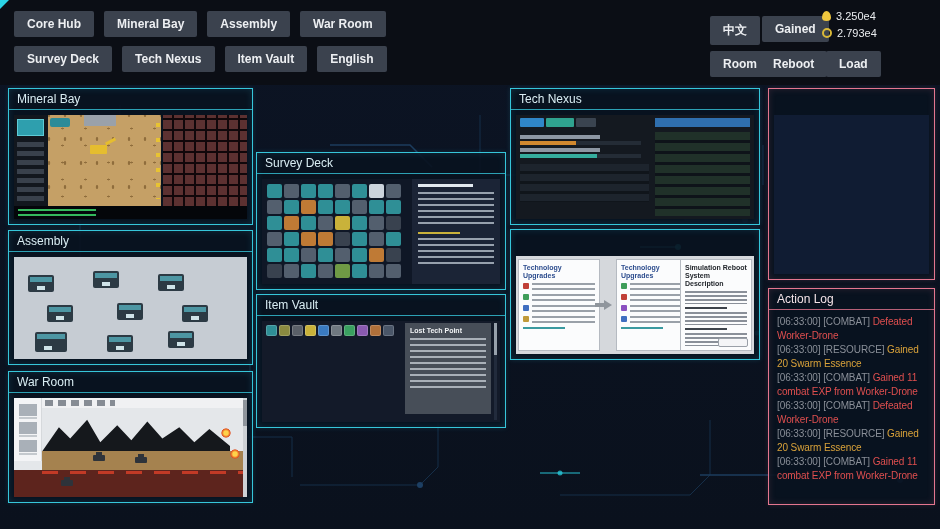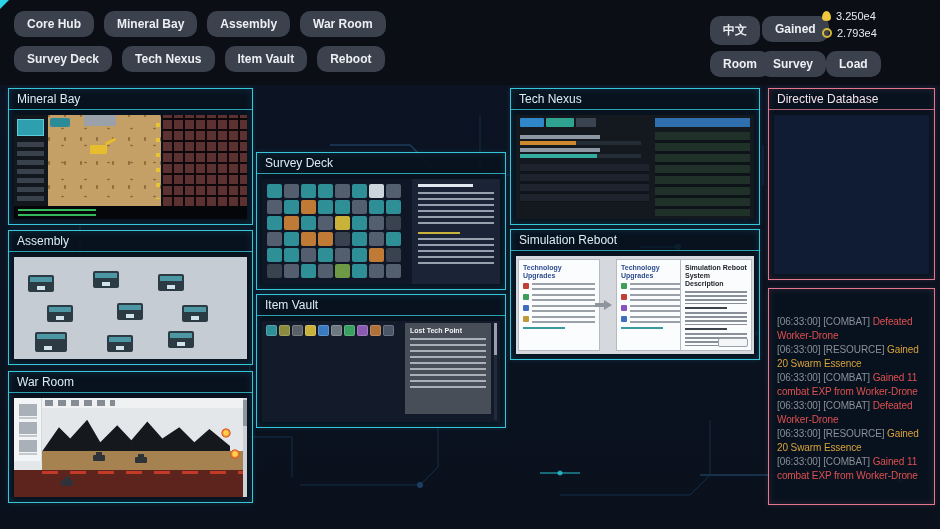--- a/index.html
+++ b/index.html
@@ -6,21 +6,21 @@
   html,body{width:940px;height:529px;overflow:hidden}
   body{background:#070b12;font-family:"Liberation Sans",sans-serif;position:relative}
   .app{position:absolute;inset:0;background:linear-gradient(#0c1424,#0a111d)}
   .circuit{position:absolute;left:0;top:85px;width:940px;height:425px;pointer-events:none}
   .corner{position:absolute;left:0;top:0;width:0;height:0;border-top:9px solid #2bd4e6;border-right:9px solid transparent;z-index:6}
 
   
   .topbar{position:absolute;left:0;top:0;width:940px;height:85px;background:#0b0e15;z-index:4}
   .nav-row{position:absolute;left:14px;display:flex;gap:10px}
   .row1{top:11px}.row2{top:46px}
-  .btn{background:#3b424e;color:#edeff2;font-size:12px;font-weight:bold;font-family:inherit;border:none;border-radius:10px;padding:6px 13px;cursor:pointer;white-space:nowrap}
+  .btn{background:#3b424e;color:#edeff2;font-size:12px;font-weight:bold;font-family:inherit;border:none;border-radius:2px;padding:6px 13px;cursor:pointer;white-space:nowrap}
   .tb-abs{position:absolute}
   .res{position:absolute;display:flex;align-items:center;gap:5px;color:#e9ebee;font-size:11px}
   .res-drop{width:9px;height:10px;background:#efc63e;border-radius:50% 50% 50% 50%/65% 65% 35% 35%}
   .res-ring{width:10px;height:10px;border:2px solid #d9b838;border-radius:50%}
 
   
   .panel{position:absolute;border:1px solid #36c6da;background:rgba(9,18,32,.92);box-shadow:inset 0 0 7px rgba(44,180,212,.18),0 0 5px rgba(44,180,212,.18);z-index:3}
   .panel-title{height:21px;line-height:20px;padding:0 8px;font-size:12px;color:#d9edf3;border-bottom:1px solid rgba(54,198,218,.8)}
   .panel.pink{border-color:#e4768f;box-shadow:inset 0 0 7px rgba(228,118,143,.16),0 0 5px rgba(228,118,143,.15)}
   .panel.pink .panel-title{border-bottom-color:rgba(228,118,143,.8);color:#f3e2e7}
@@ -188,26 +188,26 @@
     <div class="nav-row row1">
       <button class="btn">Core Hub</button>
       <button class="btn">Mineral Bay</button>
       <button class="btn">Assembly</button>
       <button class="btn">War Room</button>
     </div>
     <div class="nav-row row2">
       <button class="btn">Survey Deck</button>
       <button class="btn">Tech Nexus</button>
       <button class="btn">Item Vault</button>
-      <button class="btn">Reboot</button>
+      <button class="btn">English</button>
     </div>
     <button class="btn tb-abs" style="left:710px;top:16px">中文</button>
     <button class="btn tb-abs" style="left:762px;top:16px">Gained</button>
     <button class="btn tb-abs" style="left:710px;top:51px">Room</button>
-    <button class="btn tb-abs" style="left:760px;top:51px">Survey</button>
+    <button class="btn tb-abs" style="left:760px;top:51px">Reboot</button>
     <button class="btn tb-abs" style="left:826px;top:51px">Load</button>
     <div class="res" style="left:822px;top:10px">
       <span class="res-drop"></span>
       <span>3.250e4</span>
     </div>
     <div class="res" style="left:822px;top:27px">
       <span class="res-ring"></span>
       <span>2.793e4</span>
     </div>
   </header>
@@ -378,21 +378,20 @@
         <div class="t-track">
             <div class="t-fill teal"></div>
           </div>
         <div class="t-rows"></div>
       </div>
       <div class="tech-right"></div>
     </div>
   </section>
 
   <section class="panel" style="left:510px;top:229px;width:250px;height:131px">
-    <div class="panel-title">Simulation Reboot</div>
     <div class="pbody sim">
       <div class="sim-col c1">
         <div class="sim-title">Technology Upgrades</div>
         <div class="sim-item">
             <span class="sim-dot" style="background:#c04038"></span>
             <span class="sim-lines"></span>
           </div>
         <div class="sim-item">
             <span class="sim-dot" style="background:#3f9e5a"></span>
             <span class="sim-lines"></span>
@@ -434,25 +433,25 @@
         <div class="sim-sub"></div>
         <div class="sim-par"></div>
         <div class="sim-sub"></div>
         <div class="sim-par"></div>
         <div class="sim-btn"></div>
       </div>
     </div>
   </section>
 
   <section class="panel pink" style="left:768px;top:88px;width:167px;height:192px">
-    <div class="panel-title">Directive Database</div>
     <div class="pbody dir"></div>
   </section>
 
   <section class="panel pink" style="left:768px;top:288px;width:167px;height:217px">
+    <div class="panel-title">Action Log</div>
     <div class="pbody logbody">
         <div class="log-entry combat"><span class="log-meta">[06:33:00] [COMBAT] </span><span class="log-msg">Defeated Worker-Drone</span></div>
         <div class="log-entry resource"><span class="log-meta">[06:33:00] [RESOURCE] </span><span class="log-msg">Gained 20 Swarm Essence</span></div>
         <div class="log-entry combat"><span class="log-meta">[06:33:00] [COMBAT] </span><span class="log-msg">Gained 11 combat EXP from Worker-Drone</span></div>
         <div class="log-entry combat"><span class="log-meta">[06:33:00] [COMBAT] </span><span class="log-msg">Defeated Worker-Drone</span></div>
         <div class="log-entry resource"><span class="log-meta">[06:33:00] [RESOURCE] </span><span class="log-msg">Gained 20 Swarm Essence</span></div>
         <div class="log-entry combat"><span class="log-meta">[06:33:00] [COMBAT] </span><span class="log-msg">Gained 11 combat EXP from Worker-Drone</span></div>
       </div>
   </section>
 

